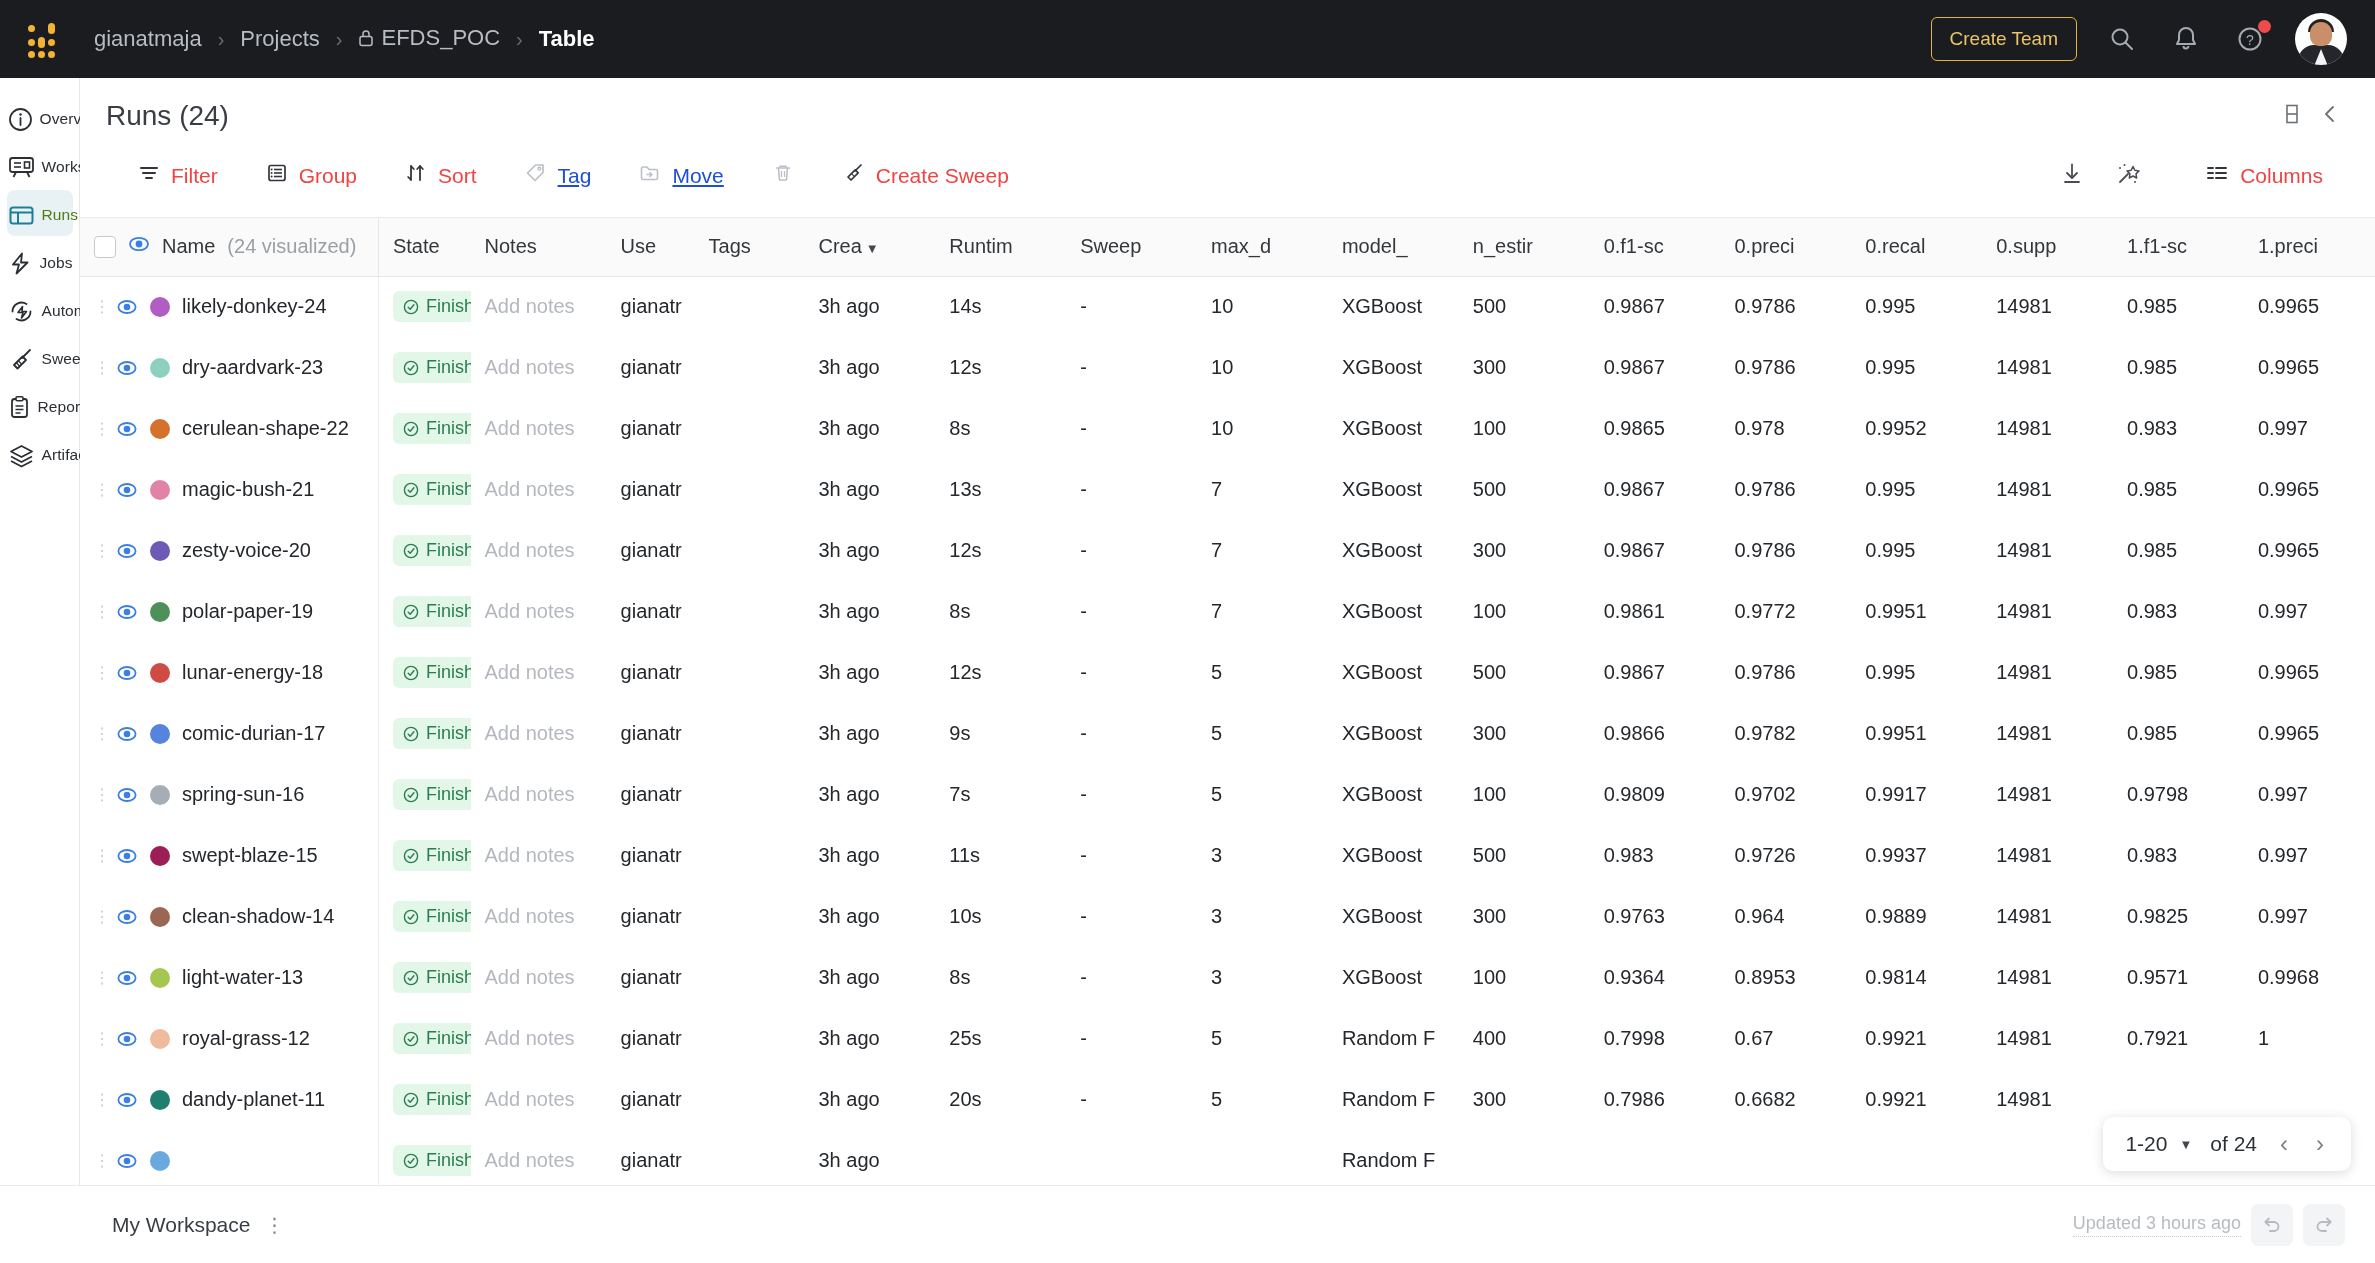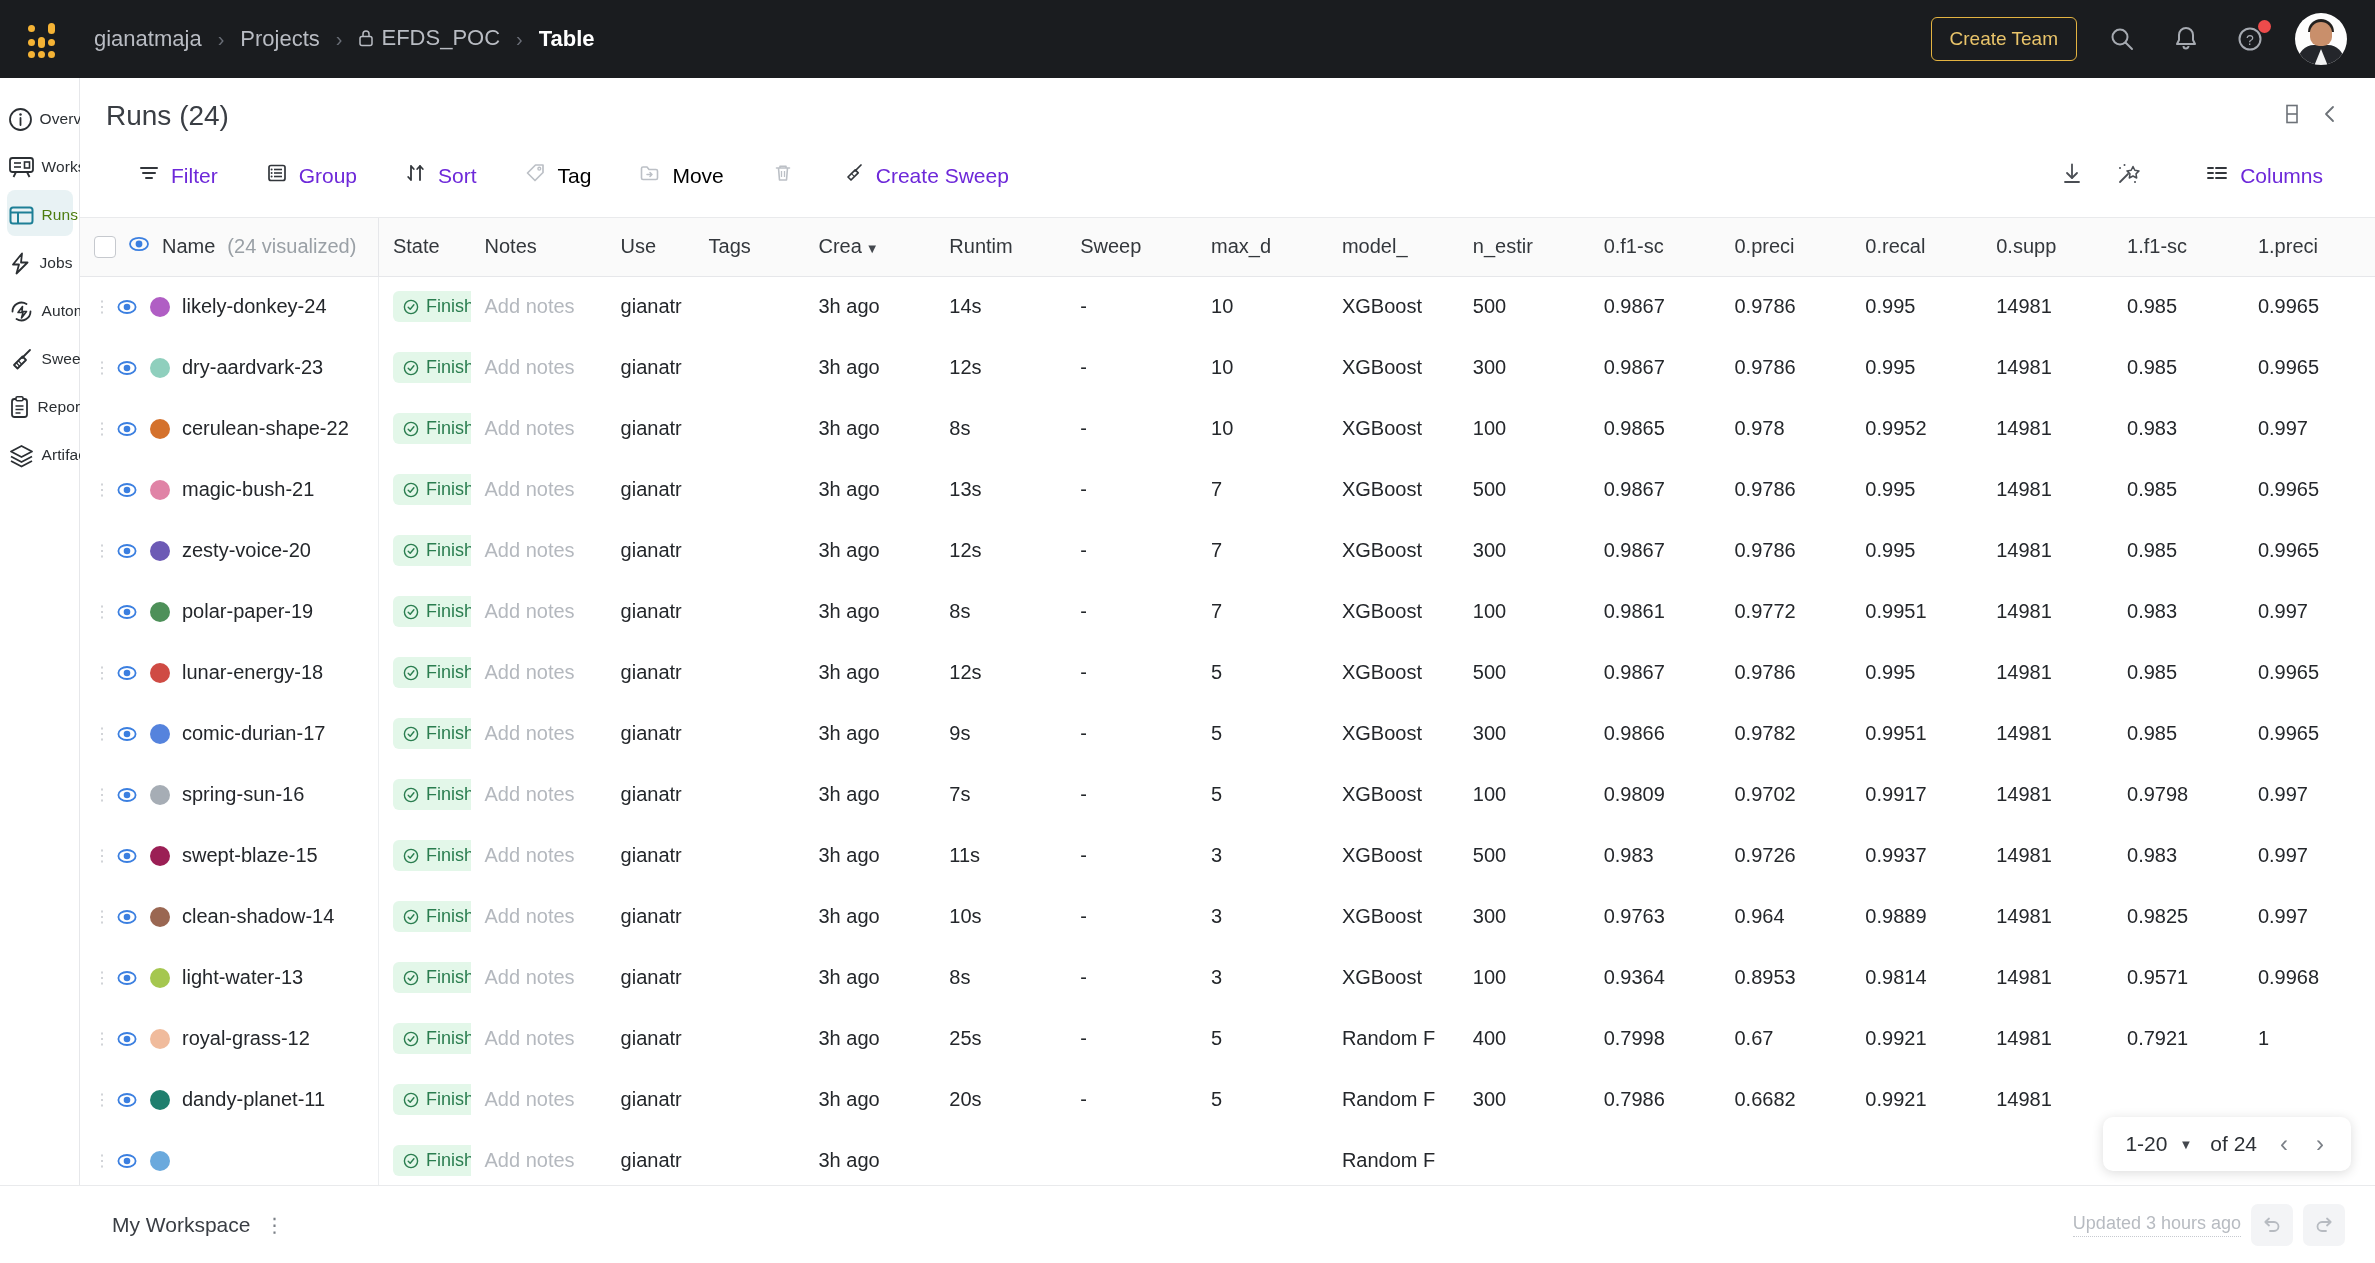--- a/index.html
+++ b/index.html
@@ -97,25 +97,25 @@
   }
   .search-input {
     border: none; outline: none; font-size: 20px; color: #555a61;
     font-family: inherit; flex: 1; background: transparent;
   }
   .search-input::placeholder { color: #9aa0a6; }
   .sparkle { color: #2196a8; font-size: 22px; line-height: 1; }
 
   .tb-btn {
     display: flex; align-items: center; gap: 11px;
-    font-size: 21px; color: #6d28d9; padding: 10px 16px;
+    font-size: 21px; color: #ef4444; padding: 10px 16px;
     margin-left: 16px; border-radius: 6px; cursor: pointer; white-space: nowrap;
     background: none; border: none; font-family: inherit;
   }
-  .tb-btn.disabled { color: #000000; cursor: default; }
+  .tb-btn.disabled { color: #1d4ed8; cursor: default; text-decoration: underline; }
   .tb-right { margin-left: auto; display: flex; align-items: center; gap: 30px; }
 
   
   .table-area { flex: 1; min-height: 0; overflow: hidden; position: relative; border-top: 1px solid #e9eaec; }
   table { border-collapse: collapse; table-layout: fixed; width: 2295px; }
   thead th {
     background: #fafafa; height: 58px;
     font-size: 20px; font-weight: 400; color: #33373c;
     text-align: left; padding: 0 14px;
     border-bottom: 1px solid #e6e7ea;

